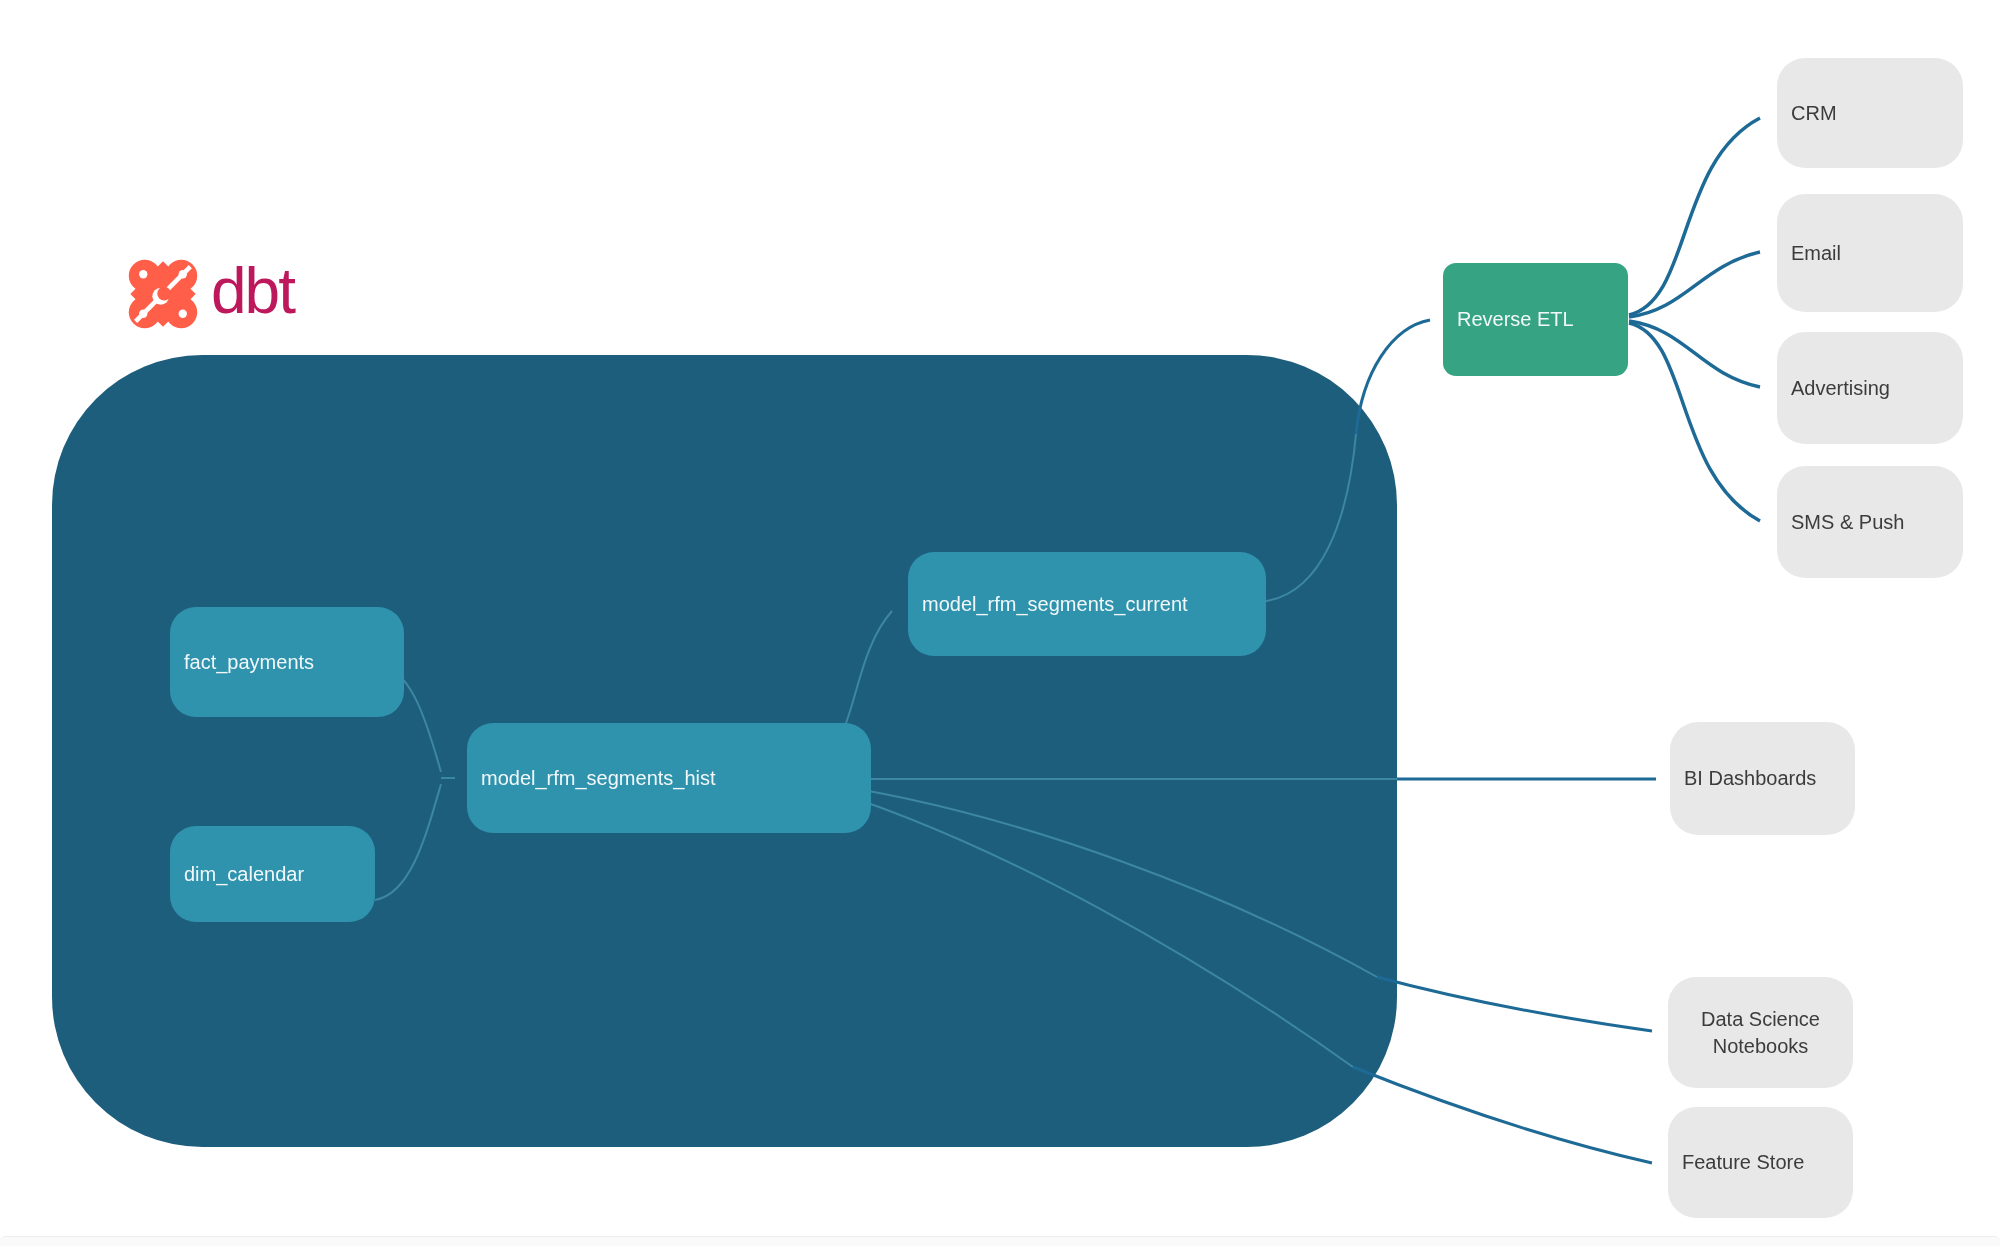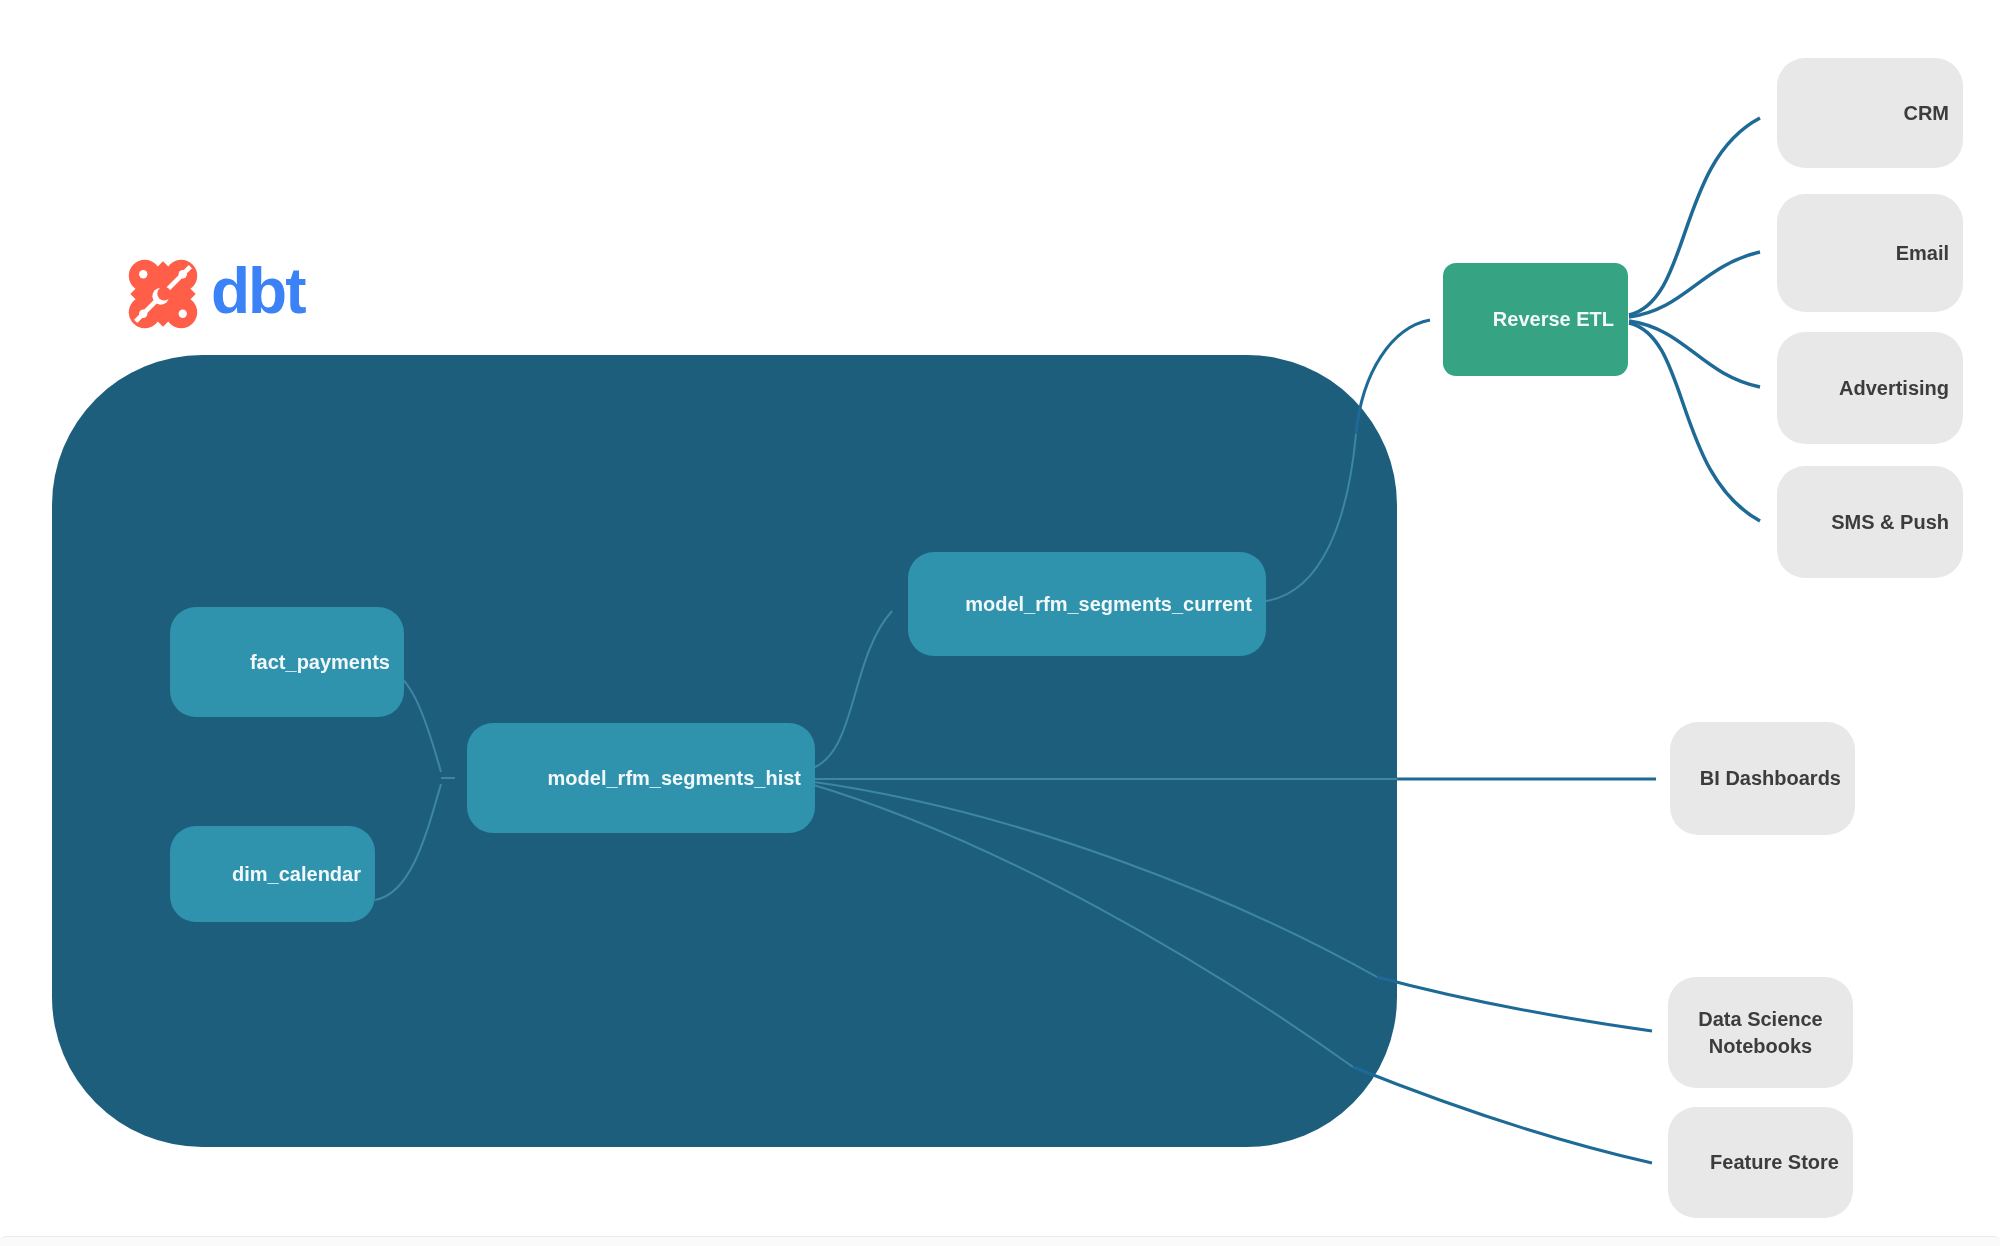--- a/index.html
+++ b/index.html
@@ -3,43 +3,43 @@
 <meta charset="utf-8">
 <style>
   html,body{margin:0;padding:0;background:#ffffff;}
   #stage{
     position:relative;width:2000px;height:1246px;overflow:hidden;
     background:#ffffff;font-family:"Liberation Sans",sans-serif;
   }
   
   #logo{position:absolute;left:125px;top:256px;display:flex;align-items:center;gap:10px;}
   #logo .mark{width:76px;height:76px;}
-  #logo .word{font-size:64px;font-weight:700;color:#3b82f6;letter-spacing:-2px;line-height:1;padding-bottom:6px;}
+  #logo .word{font-size:64px;font-weight:400;color:#be185d;letter-spacing:-2px;line-height:1;padding-bottom:6px;}
   
   #dbt-container{
     position:absolute;left:52px;top:355px;width:1345px;height:792px;
     background:#1E5E7D;border-radius:150px;
   }
   
   #edges{position:absolute;left:0;top:0;width:2000px;height:1246px;pointer-events:none;}
   #edges path{fill:none;}
   .edge-in{stroke:#3C87A3;stroke-width:2;}
   .edge-out{stroke:#1E6A96;stroke-width:3;}
   .edge-fan{stroke:#1E6A96;stroke-width:3.5;}
   
   .node{
-    position:absolute;display:flex;align-items:center;justify-content:flex-end;
-    text-align:center;font-size:20px;line-height:1.35;cursor:pointer;box-sizing:border-box;padding:8px 14px;font-weight:bold;
+    position:absolute;display:flex;align-items:center;justify-content:flex-start;
+    text-align:center;font-size:20px;line-height:1.35;cursor:pointer;box-sizing:border-box;padding:8px 14px;
   }
   .node.model{background:#2F93AD;color:#F2F8FA;border-radius:26px;}
   .node.green{background:#36A483;color:#F2F8FA;border-radius:13px;}
   .node.dest{background:#E8E8E8;color:#3C3C3C;border-radius:28px;}
   #node-fact{left:170px;top:607px;width:234px;height:110px;}
   #node-dim{left:170px;top:826px;width:205px;height:96px;}
-  #node-hist{left:467px;top:723px;width:348px;height:110px;}
+  #node-hist{left:467px;top:723px;width:404px;height:110px;}
   #node-current{left:908px;top:552px;width:358px;height:104px;}
   #node-retl{left:1443px;top:263px;width:185px;height:113px;}
   #node-crm{left:1777px;top:58px;width:186px;height:110px;}
   #node-email{left:1777px;top:194px;width:186px;height:118px;}
   #node-adv{left:1777px;top:332px;width:186px;height:112px;}
   #node-sms{left:1777px;top:466px;width:186px;height:112px;}
   #node-bi{left:1670px;top:722px;width:185px;height:113px;}
   #node-ds{left:1668px;top:977px;width:185px;height:111px;}
   #node-fs{left:1668px;top:1107px;width:185px;height:111px;}
   

